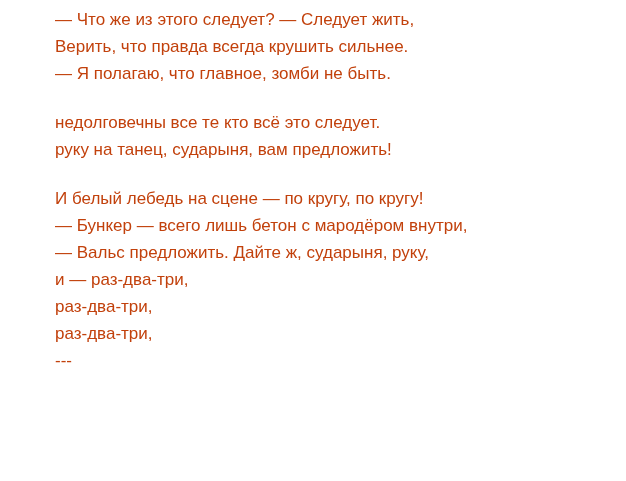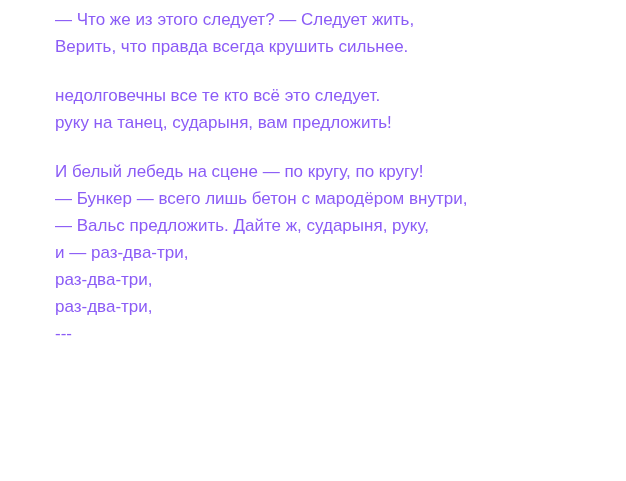--- a/index.html
+++ b/index.html
@@ -12,41 +12,42 @@
     background: #ffffff;
     overflow: hidden;
   }
   .poem {
     box-sizing: border-box;
     padding: 6px 20px 0 55px;
     font-family: "Liberation Sans", sans-serif;
     font-size: 17px;
     line-height: 27px;
     font-weight: 500;
-    color: #8b5cf6;
+    color: #c2410c;
   }
   .stanza {
     margin: 0 0 22px 0;
   }
   .stanza:last-child {
     margin-bottom: 0;
   }
   .poem p {
     margin: 0;
     padding: 0;
     white-space: pre;
   }
 </style>
 </head>
 <body>
 
 <div class="poem">
   <div class="stanza">
     <p>— Что же из этого следует? — Следует жить,</p>
     <p>Верить, что правда всегда крушить сильнее.</p>
+    <p>— Я полагаю, что главное, зомби не быть.</p>
   </div>
   <div class="stanza">
     <p>недолговечны все те кто всё это следует.</p>
     <p>руку на танец, сударыня, вам предложить!</p>
   </div>
   <div class="stanza">
     <p>И белый лебедь на сцене — по кругу, по кругу!</p>
     <p>— Бункер — всего лишь бетон с мародёром внутри,</p>
     <p>— Вальс предложить. Дайте ж, сударыня, руку,</p>
     <p>и — раз-два-три,</p>

